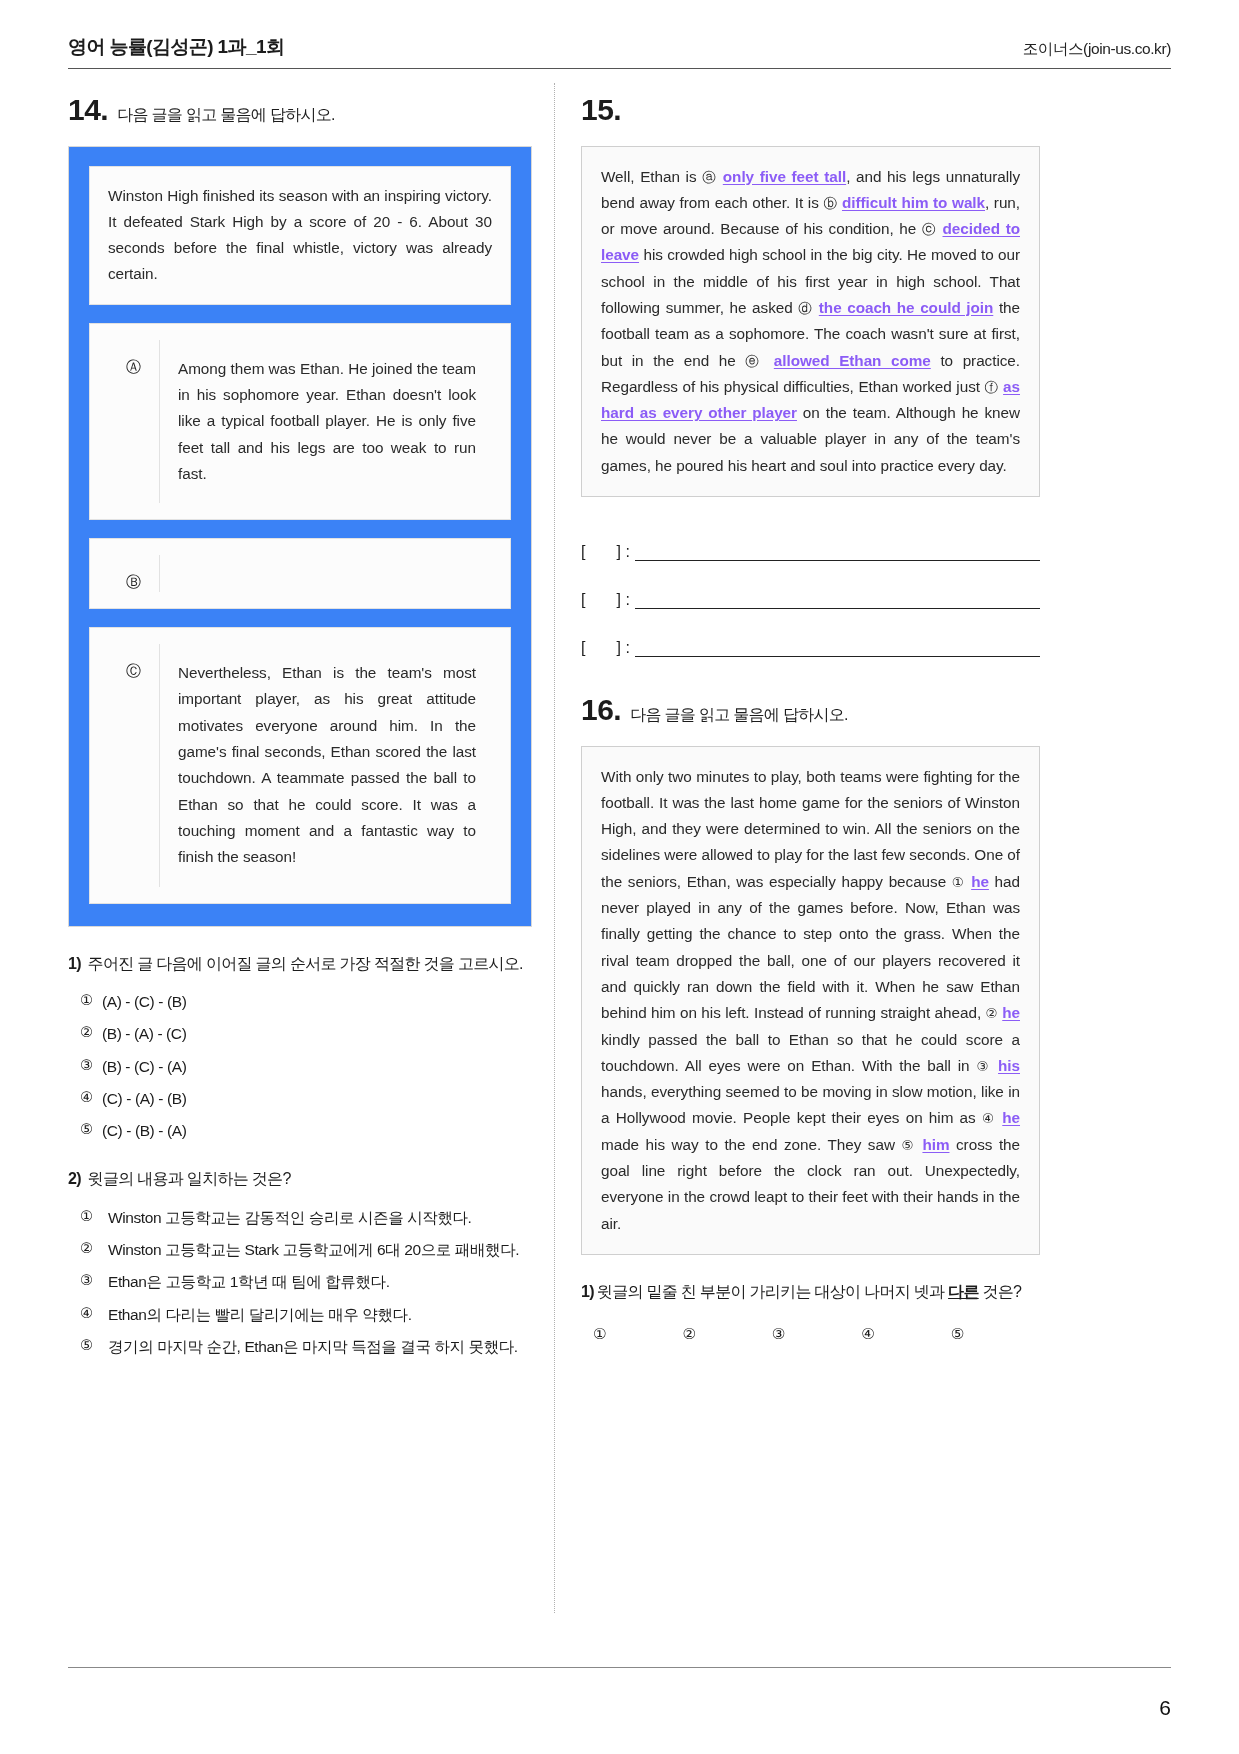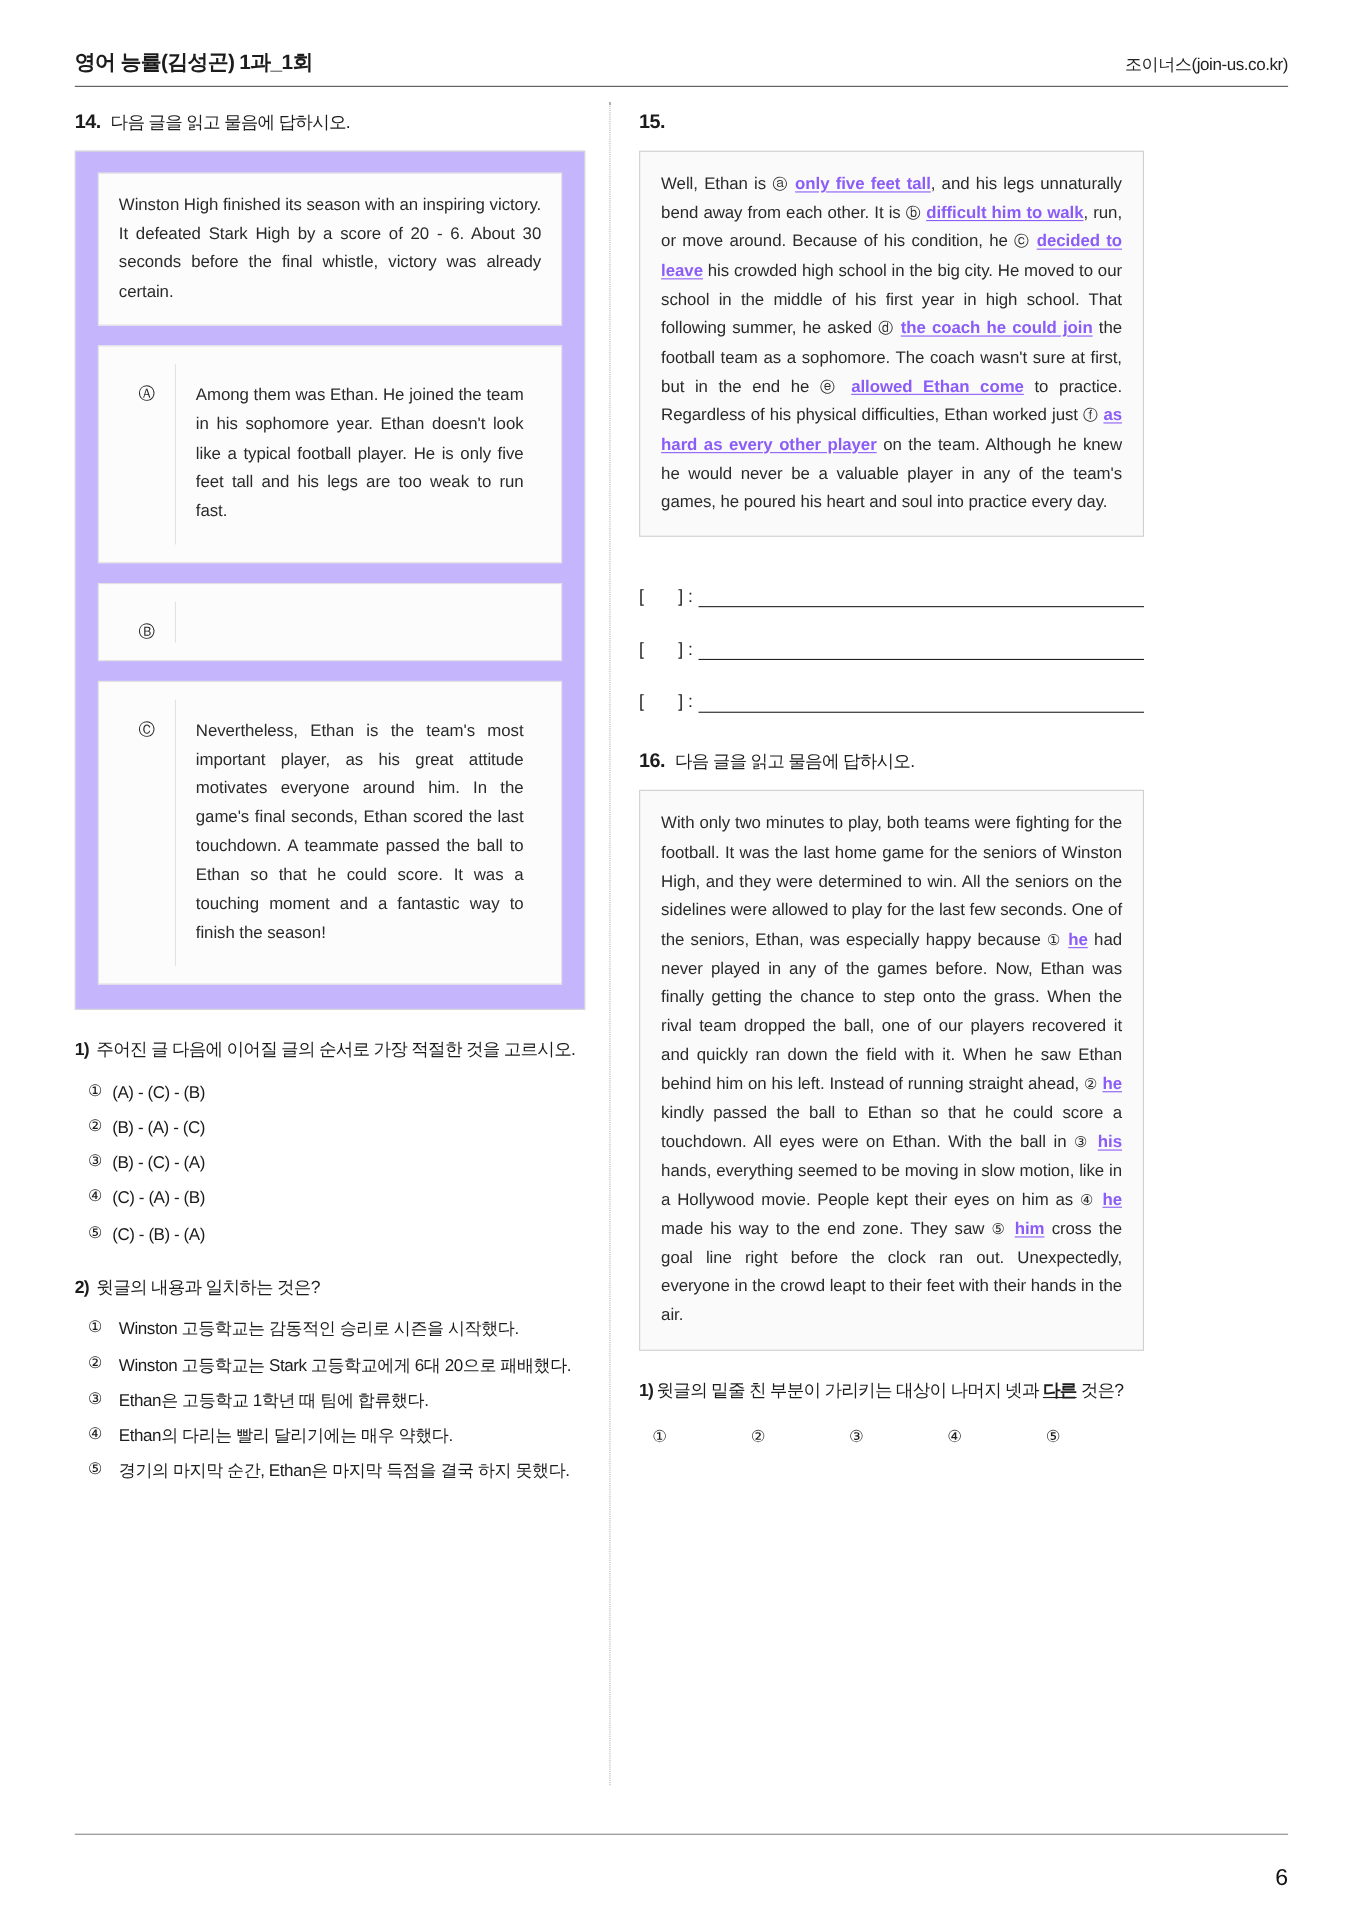--- a/index.html
+++ b/index.html
@@ -8,46 +8,46 @@
     width:1239px; height:1754px;
     background:#ffffff;
     font-family:"Liberation Sans","DejaVu Sans",sans-serif;
     color:#1c1c1c;
     position:relative;
   }
   .page { position:relative; width:1239px; height:1754px; padding:0 68px; }
 
   
   .hdr { display:flex; align-items:flex-end; justify-content:space-between;
-         padding:44px 0 8px 0; }
+         padding:34px 0 8px 0; }
   .hdr-left  { font-size:19px; font-weight:bold; letter-spacing:-.6px; }
   .hdr-right { font-size:15.5px; color:#222; letter-spacing:-.4px; }
   .rule-top { border-top:1.6px solid #555; }
   .rule-bot { position:absolute; left:68px; right:68px; bottom:86px;
               border-top:1.2px solid #888; }
   .pageno { position:absolute; right:68px; bottom:34px;
             font-size:21px; color:#111; }
 
   
   .cols { display:flex; margin-top:14px; height:1530px; }
   .col  { width:486px; }
   .col.left  { padding-right:22px; }
   .col.right { padding-left:26px; border-left:1.5px dotted #b0b0b0; }
 
   
   .qnum-row { display:flex; align-items:baseline; margin:4px 0 12px 0;
               line-height:1.55; }
-  .qnum { font-size:18px; font-weight:bold; margin-right:9px; flex:none;
+  .qnum { font-size:30px; font-weight:bold; margin-right:9px; flex:none;
           letter-spacing:-.5px; }
   .qtext { font-size:16px; letter-spacing:-.7px; color:#1c1c1c; }
   .qtext b { font-weight:bold; }
   .u { text-decoration:underline; }
 
   
-  .outerbox { border:1px solid #d8d8d8; background:#c4b5fd;
+  .outerbox { border:1px solid #d8d8d8; background:#3b82f6;
               padding:19px 20px 22px 20px; }
   .innerbox { border:1px solid #e2e2e2; background:#fcfcfc;
               padding:16px 18px; }
   .innerbox + .innerbox { margin-top:18px; }
   .plainbox { border:1px solid #cfcfcf; background:#fafafa;
               padding:17px 19px; }
 
   .ptext { font-size:15.3px; line-height:1.72; text-align:justify;
            color:#2a2a2a; letter-spacing:-.05px; }
   .ptext b { font-weight:bold; text-decoration:underline;

